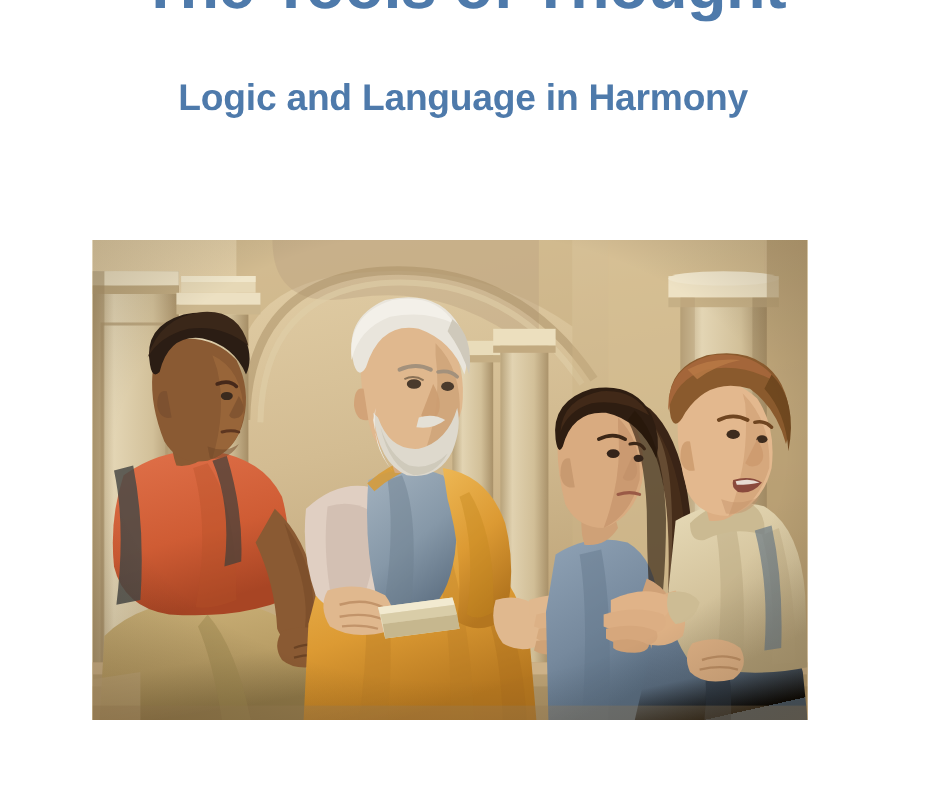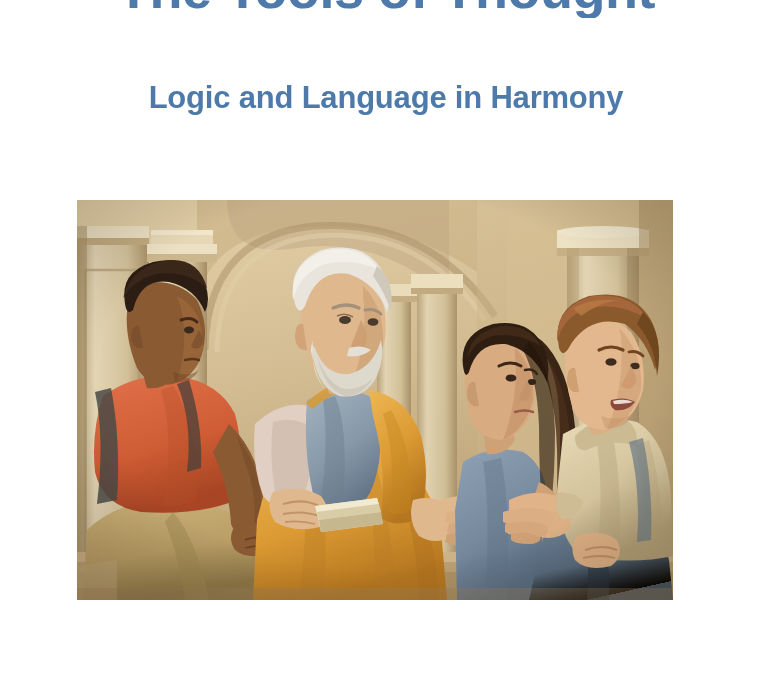--- a/index.html
+++ b/index.html
@@ -44,21 +44,21 @@
   }
 
   .subtitle-wrap {
     position: absolute;
     left: 0;
     top: 64px;
     width: 772px;
     text-align: center;
   }
   .book-subtitle {
-    margin: 16px;
+    margin: 0;
     font-family: "Liberation Sans", sans-serif;
     font-weight: bold;
     font-size: 31px;
     line-height: 36px;
     letter-spacing: -0.2px;
     color: #4E7AAB;
     white-space: nowrap;
   }
 
   

